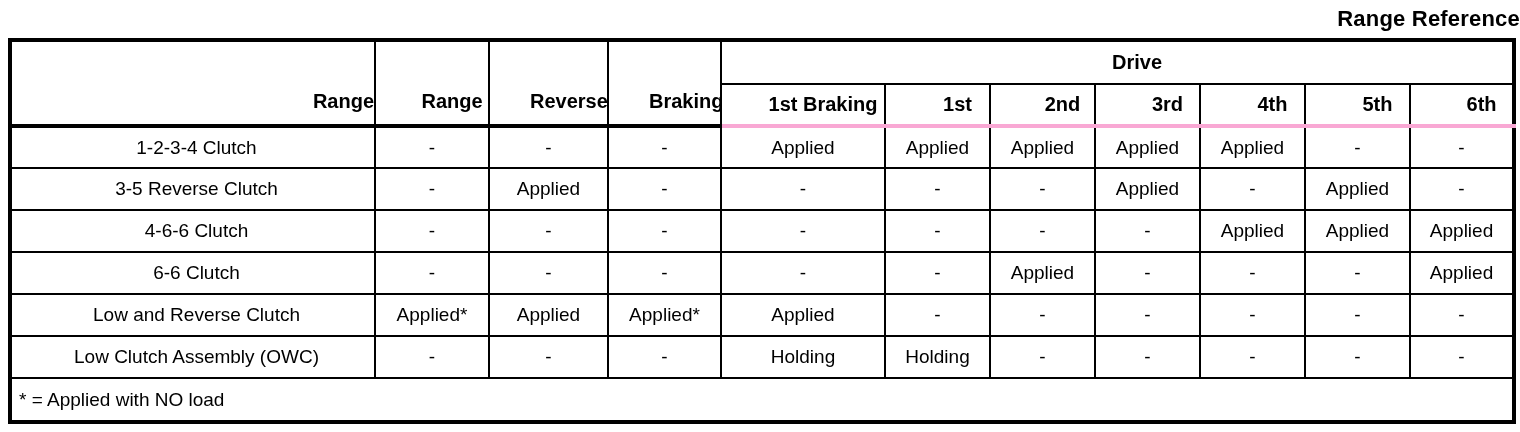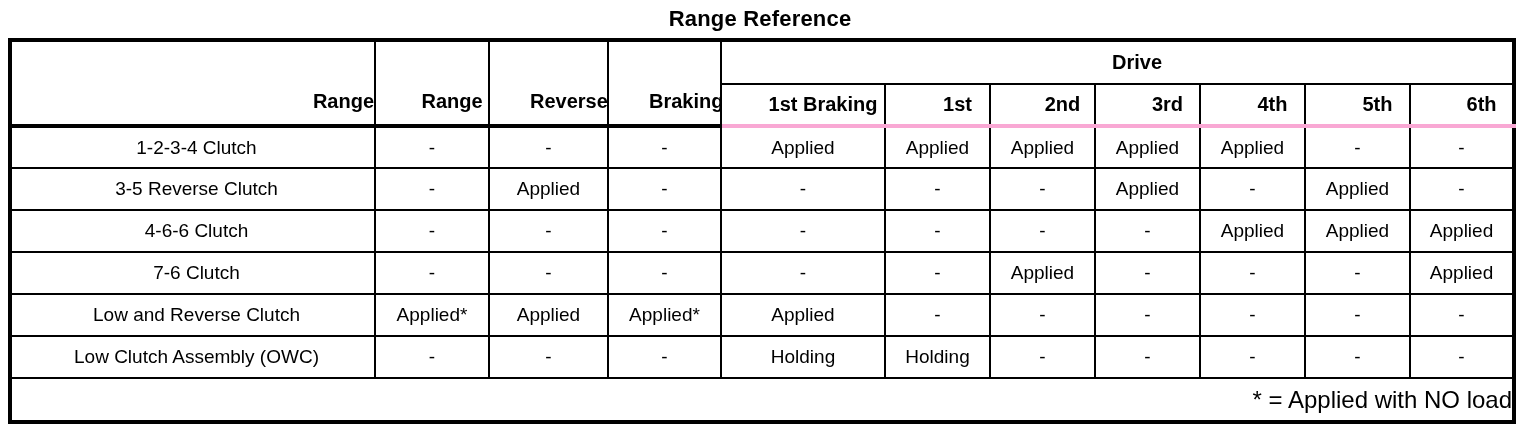--- a/index.html
+++ b/index.html
@@ -9,21 +9,21 @@
     width: 1520px;
     height: 432px;
     background: #ffffff;
     color: #000000;
     font-family: "Liberation Sans", "DejaVu Sans", sans-serif;
     overflow: hidden;
   }
   .page-title {
     height: 38px;
     padding-top: 6px;
-    text-align: center;
+    text-align: right;
     font-size: 22px;
     font-weight: bold;
     letter-spacing: 0.2px;
   }
   table.range-table {
     border-collapse: collapse;
     table-layout: fixed;
     width: 1504px;
     margin-left: 8px;
     border: 4px solid #000;
@@ -60,23 +60,23 @@
   .range-table tbody tr       { height: 42px; }
   .range-table tfoot tr       { height: 44px; }
   .range-table td.row-label {
     text-align: center;
     padding-left: 7px;
   }
   .range-table th.corner-head {
     text-align: right;
   }
   .range-table td.footnote-cell {
-    text-align: right;
+    text-align: left;
     padding-left: 7px;
-    font-size: 24px;
+    font-size: 19px;
   }
 </style>
 </head>
 <body>
 
 <div>
   <div class="page-title">Range Reference</div>
 
   <table class="range-table">
     <colgroup>
@@ -144,21 +144,21 @@
         <td>-</td>
         <td>-</td>
         <td>-</td>
         <td>-</td>
         <td>-</td>
         <td>Applied</td>
         <td>Applied</td>
         <td>Applied</td>
       </tr>
       <tr>
-        <td class="row-label">7-6 Clutch</td>
+        <td class="row-label">6-6 Clutch</td>
         <td>-</td>
         <td>-</td>
         <td>-</td>
         <td>-</td>
         <td>-</td>
         <td>Applied</td>
         <td>-</td>
         <td>-</td>
         <td>-</td>
         <td>Applied</td>

